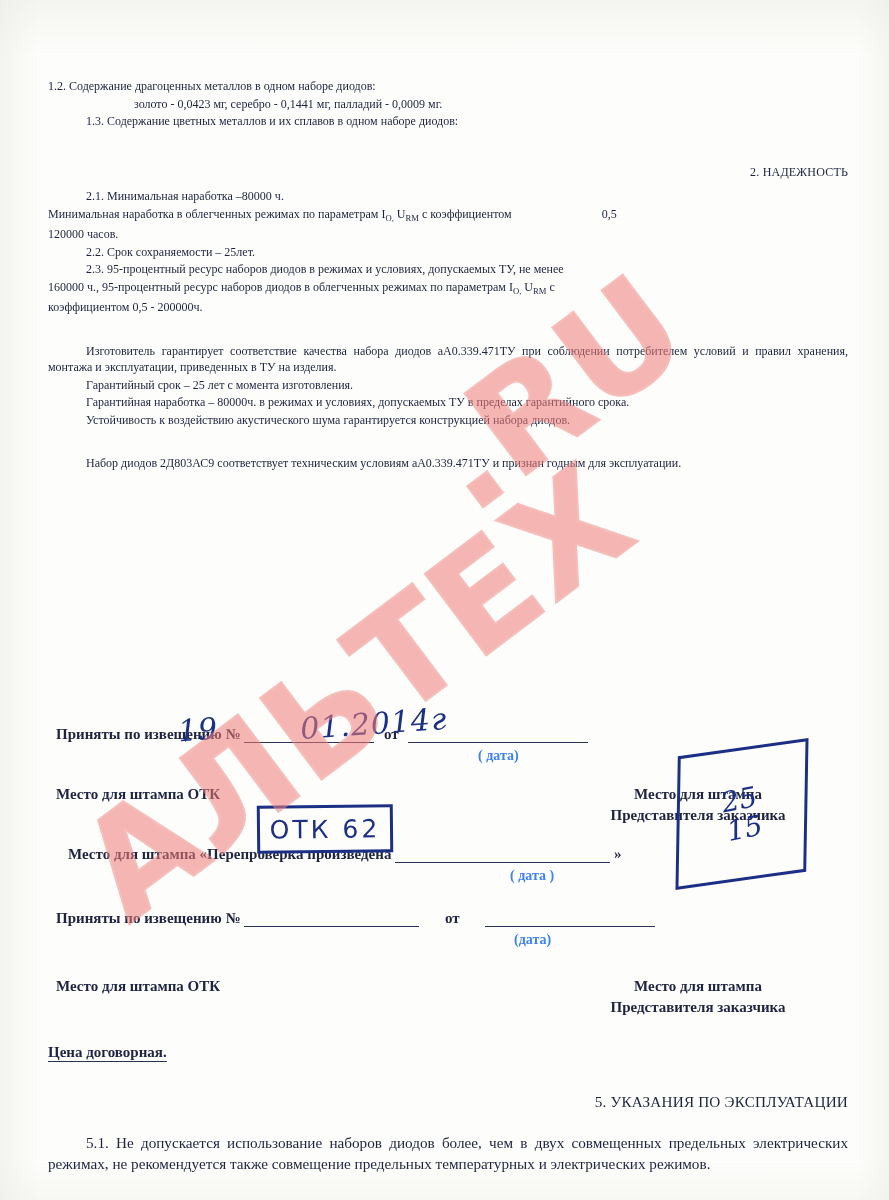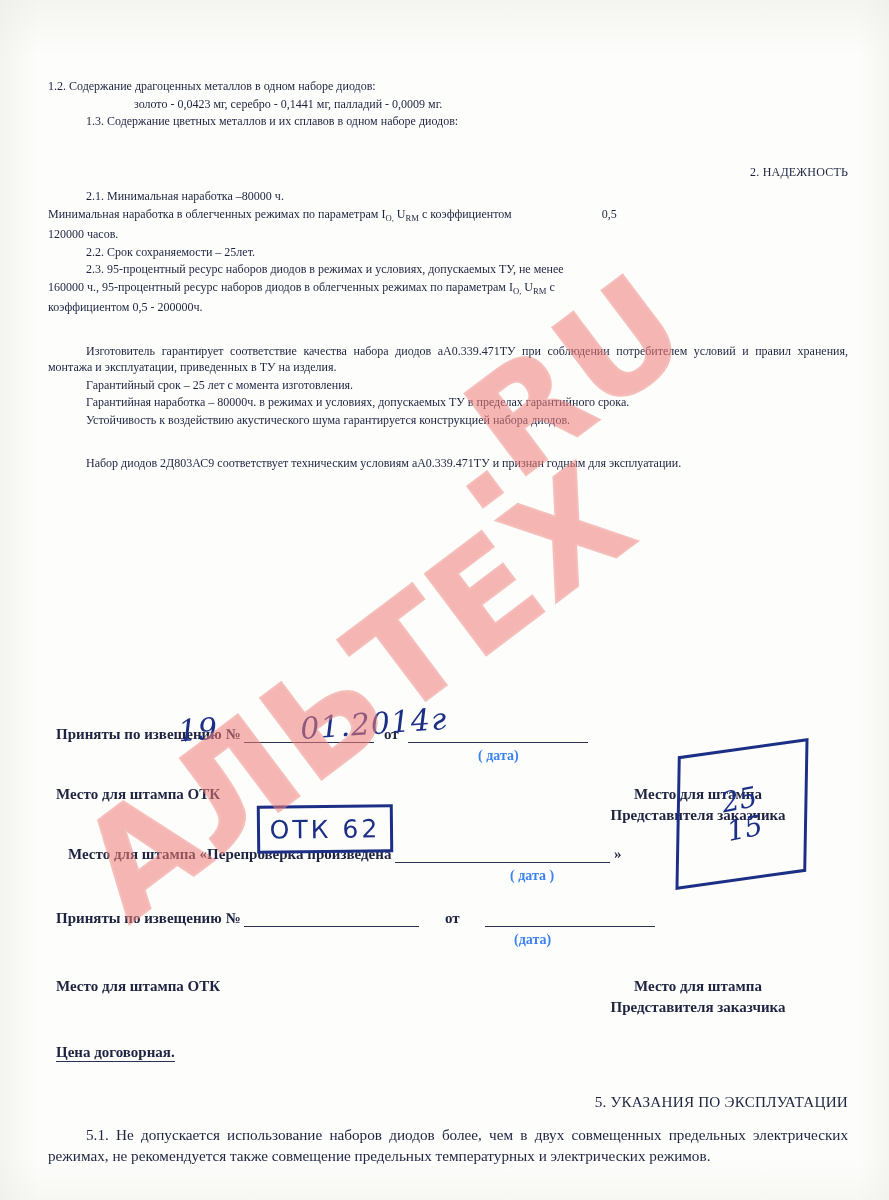--- a/index.html
+++ b/index.html
@@ -268,39 +268,39 @@
 
     <div class="row two-col" style="margin-top:30px">
       <span style="margin-left:8px">Место для штампа ОТК</span>
       <span class="col-right">Место для штампа</span>
     </div>
     <div class="row" style="text-align:right">
       <span class="col-right" style="display:inline-block">Представителя заказчика</span>
     </div>
 
     <div class="row" style="margin-top:28px">
-      <span class="price" style="margin-left:8px">Цена договорная.</span>
+      <span class="price" style="">Цена договорная.</span>
     </div>
   </div>
 
   <span class="hand" id="hw-number">19</span>
   <span class="hand" id="hw-date">01.2014г</span>
 
   <div class="otk-stamp">
     <span>ОТК 62</span>
   </div>
   <div class="diamond-stamp">
     <div class="diamond-inner">
       <span>25</span>
       <span>15</span>
     </div>
   </div>
 
   <div class="bottom-sec">
-    <div class="heading" style="margin:0 0 12px 0">5. УКАЗАНИЯ ПО ЭКСПЛУАТАЦИИ</div>
+    <div class="heading" style="margin:0 0 20px 0">5. УКАЗАНИЯ ПО ЭКСПЛУАТАЦИИ</div>
     <div class="p indent" style="text-align:justify">5.1. Не допускается использование наборов диодов более, чем в двух  совмещенных предельных электрических режимах, не рекомендуется также совмещение предельных температурных и электрических режимов.</div>
   </div>
 
   <div class="watermark">
     <div class="wm-text" style="position:absolute; left:40px; top:420px;">АЛЬТЕХ</div>
     <div class="wm-text" style="position:absolute; left:560px; top:300px;">.RU</div>
   </div>
 </div>
 
 </body></html>

